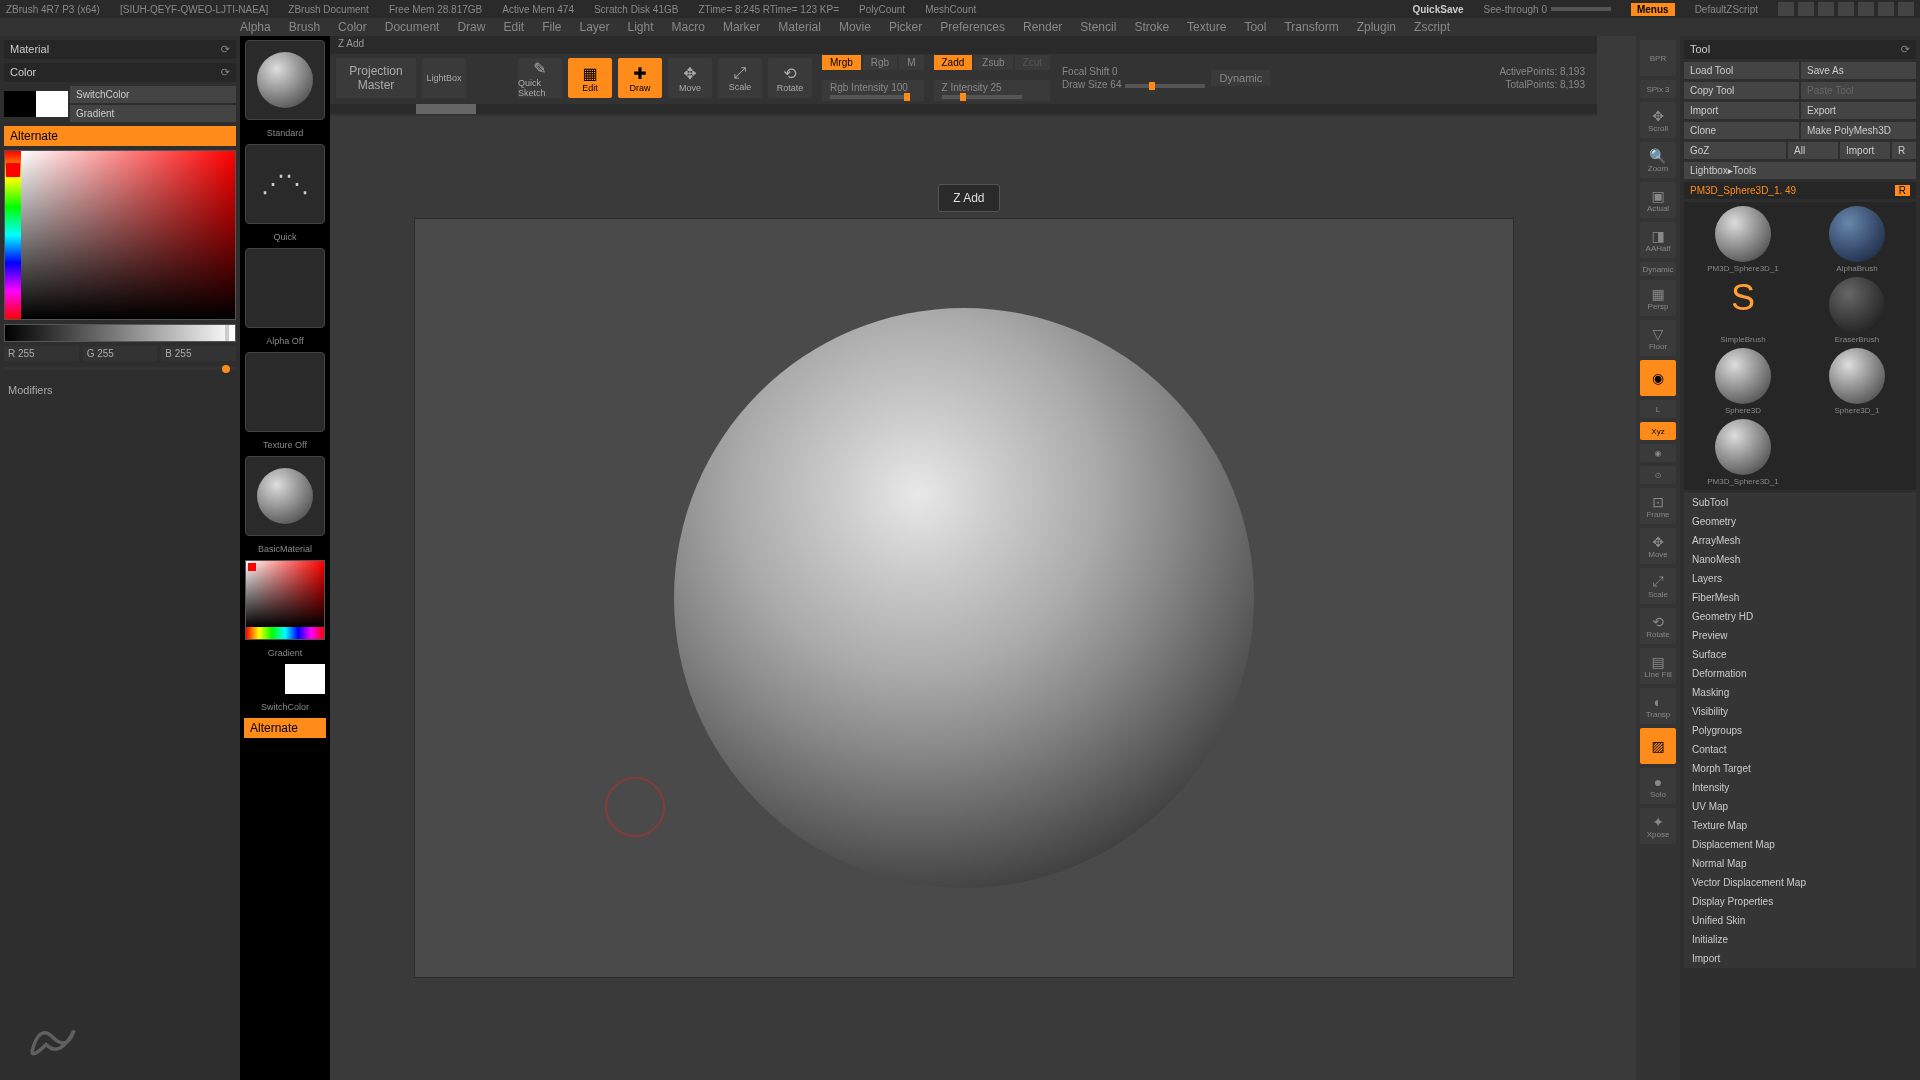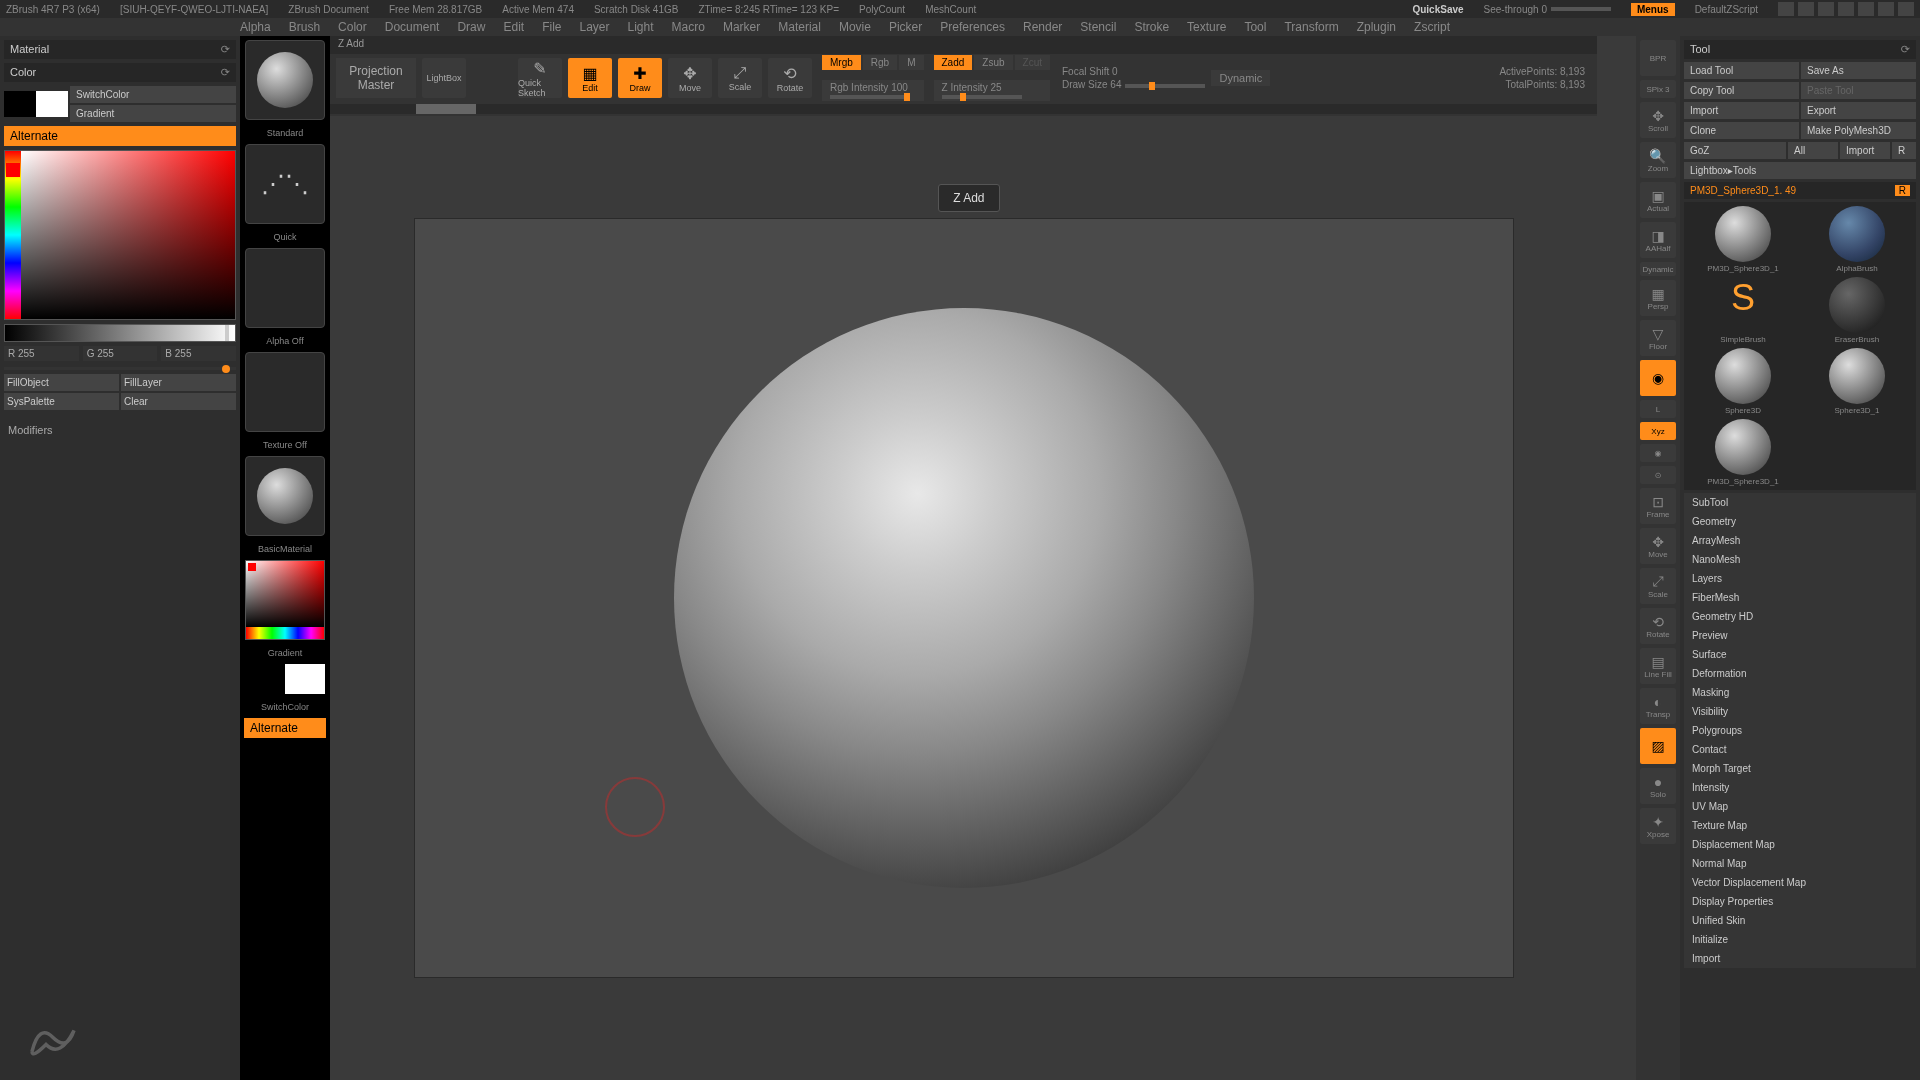--- a/index.html
+++ b/index.html
@@ -206,26 +206,20 @@
         <div class="handle"></div>
       </div>
     <div class="rgb-row">
       <div class="rgb-item">R 255</div>
       <div class="rgb-item">G 255</div>
       <div class="rgb-item">B 255</div>
     </div>
     <div class="orange-line">
         <div class="dot"></div>
       </div>
-    <div class="btn-grid">
-      <div class="b">FillObject</div>
-      <div class="b">FillLayer</div>
-      <div class="b">SysPalette</div>
-      <div class="b">Clear</div>
-    </div>
     <div style="margin-top:8px;padding:2px 4px">Modifiers</div>
   </div>
 
   <div class="brush-col">
     <div class="brush-slot">
         <div class="sphere-icon"></div>
       </div>
     <div class="brush-label">Standard</div>
     <div class="brush-slot">
         <div class="stroke-dots">⋰⋱</div>

